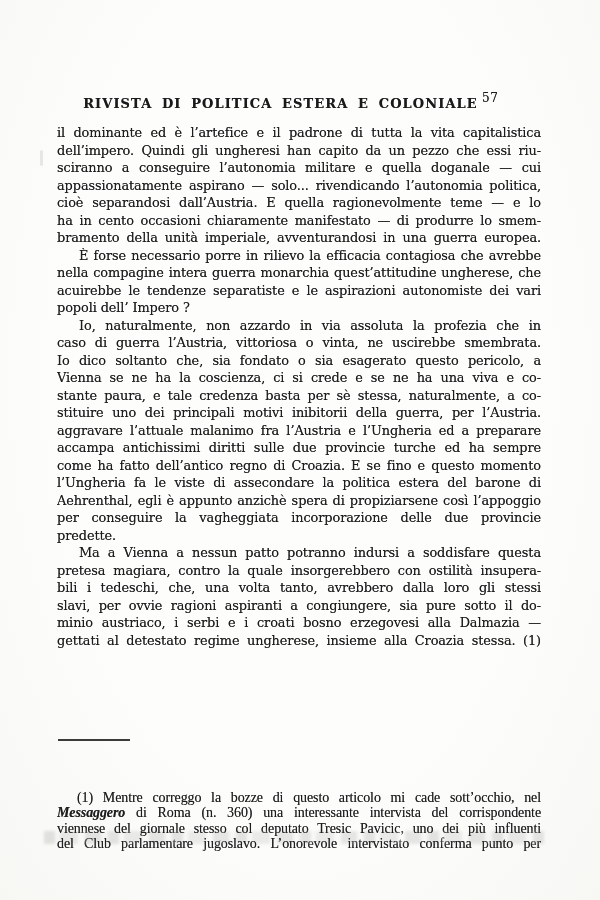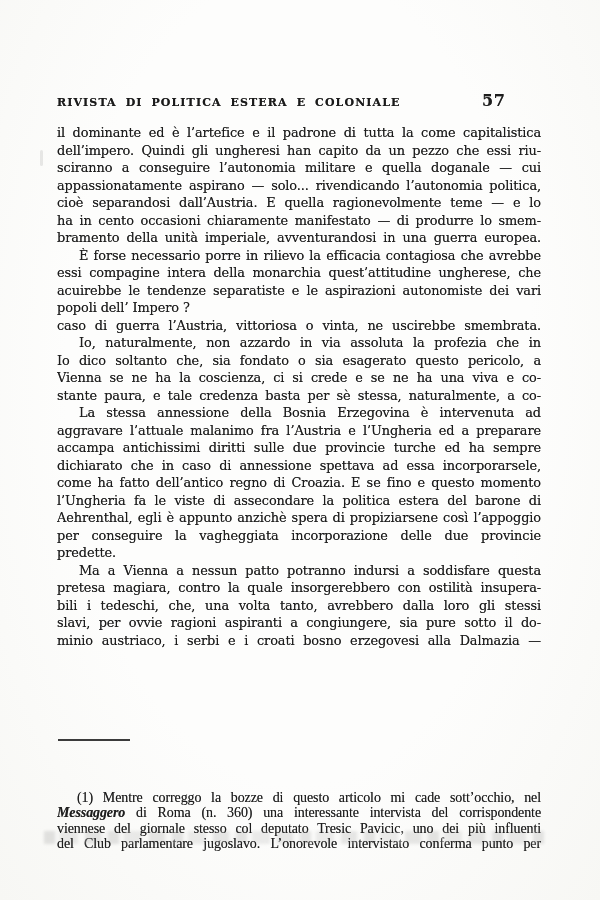--- a/index.html
+++ b/index.html
@@ -3,27 +3,27 @@
 <meta charset="utf-8">
 <style>
   html,body{margin:0;padding:0;background:#ffffff;}
   .page{
     position:relative;width:600px;height:900px;overflow:hidden;
     background:radial-gradient(ellipse at 50% 42%, #fdfdfc 55%, #f7f7f4 100%);
     font-family:"DejaVu Serif","Liberation Serif",serif;
     color:#1d1d1d;
   }
   .journal-title{
-    position:absolute;left:57px;top:96px;width:447px;text-align:left;
-    font-weight:700;font-size:11px;letter-spacing:1.1px;word-spacing:4px;
+    position:absolute;left:57px;top:96px;width:447px;text-align:center;
+    font-weight:700;font-size:13px;letter-spacing:1.1px;word-spacing:4px;
     color:#1a1a1a;text-shadow:0 0 .5px rgba(0,0,0,.55);
   }
   .page-number{
     position:absolute;left:482px;top:91px;
-    font-size:16px;font-weight:700;letter-spacing:.5px;
+    font-size:12px;font-weight:400;letter-spacing:.5px;
     text-shadow:0 0 .5px rgba(0,0,0,.55);
   }
   .body-text{
     position:absolute;left:57px;top:124px;width:484px;
     font-size:12.9px;line-height:17.5px;letter-spacing:-0.1px;
     text-shadow:0 0 .55px rgba(10,10,10,.6);
   }
   .tline{text-align:justify;text-align-last:justify;height:17.5px;overflow:hidden;}
   .tline.short{text-align-last:left;}
   .tline.indent{padding-left:22px;}
@@ -57,50 +57,50 @@
   }
 </style>
 </head>
 <body>
 
 <div class="page">
   <div class="journal-title">RIVISTA DI POLITICA ESTERA E COLONIALE</div>
   <div class="page-number">57</div>
 
   <div class="body-text">
-      <div class="tline"><span>il dominante ed è l’artefice e il padrone di tutta la come capitalistica</span></div>
+      <div class="tline"><span>il dominante ed è l’artefice e il padrone di tutta la vita capitalistica</span></div>
       <div class="tline"><span>dell’impero. Quindi gli ungheresi han capito da un pezzo che essi riu-</span></div>
       <div class="tline"><span>sciranno a conseguire l’autonomia militare e quella doganale — cui</span></div>
       <div class="tline"><span>appassionatamente aspirano — solo... rivendicando l’autonomia politica,</span></div>
       <div class="tline"><span>cioè separandosi dall’Austria. E quella ragionevolmente teme — e lo</span></div>
       <div class="tline"><span>ha in cento occasioni chiaramente manifestato — di produrre lo smem-</span></div>
       <div class="tline"><span>bramento della unità imperiale, avventurandosi in una guerra europea.</span></div>
       <div class="tline indent"><span>È forse necessario porre in rilievo la efficacia contagiosa che avrebbe</span></div>
-      <div class="tline"><span>essi compagine intera della monarchia quest’attitudine ungherese, che</span></div>
+      <div class="tline"><span>nella compagine intera guerra monarchia quest’attitudine ungherese, che</span></div>
       <div class="tline"><span>acuirebbe le tendenze separatiste e le aspirazioni autonomiste dei vari</span></div>
       <div class="tline short"><span>popoli dell’ Impero ?</span></div>
+      <div class="tline indent"><span>Io, naturalmente, non azzardo in via assoluta la profezia che in</span></div>
       <div class="tline"><span>caso di guerra l’Austria, vittoriosa o vinta, ne uscirebbe smembrata.</span></div>
-      <div class="tline indent"><span>Io, naturalmente, non azzardo in via assoluta la profezia che in</span></div>
       <div class="tline"><span>Io dico soltanto che, sia fondato o sia esagerato questo pericolo, a</span></div>
       <div class="tline"><span>Vienna se ne ha la coscienza, ci si crede e se ne ha una viva e co-</span></div>
       <div class="tline"><span>stante paura, e tale credenza basta per sè stessa, naturalmente, a co-</span></div>
-      <div class="tline indent"><span>La stessa annessione della Bosnia Erzegovina è intervenuta ad</span></div>
+      <div class="tline"><span>stituire uno dei principali motivi inibitorii della guerra, per l’Austria.</span></div>
       <div class="tline"><span>aggravare l’attuale malanimo fra l’Austria e l’Ungheria ed a preparare</span></div>
       <div class="tline"><span>accampa antichissimi diritti sulle due provincie turche ed ha sempre</span></div>
-      <div class="tline"><span>dichiarato che in caso di annessione spettava ad essa incorporarsele,</span></div>
       <div class="tline"><span>come ha fatto dell’antico regno di Croazia. E se fino e questo momento</span></div>
       <div class="tline"><span>l’Ungheria fa le viste di assecondare la politica estera del barone di</span></div>
       <div class="tline"><span>Aehrenthal, egli è appunto anzichè spera di propiziarsene così l’appoggio</span></div>
       <div class="tline"><span>per conseguire la vagheggiata incorporazione delle due provincie</span></div>
       <div class="tline short"><span>predette.</span></div>
       <div class="tline indent"><span>Ma a Vienna a nessun patto potranno indursi a soddisfare questa</span></div>
       <div class="tline"><span>pretesa magiara, contro la quale insorgerebbero con ostilità insupera-</span></div>
       <div class="tline"><span>bili i tedeschi, che, una volta tanto, avrebbero dalla loro gli stessi</span></div>
       <div class="tline"><span>slavi, per ovvie ragioni aspiranti a congiungere, sia pure sotto il do-</span></div>
       <div class="tline"><span>minio austriaco, i serbi e i croati bosno erzegovesi alla Dalmazia —</span></div>
+      <div class="tline"><span>gettati al detestato regime ungherese, insieme alla Croazia stessa. (1)</span></div>
     </div>
 
   <div class="footnote-rule"></div>
   <div class="footnote">
       <div class="fline indent"><span>(1) Mentre correggo la bozze di questo articolo mi cade sott’occhio, nel</span></div>
       <div class="fline"><span class="em">Messaggero</span><span> di Roma (n. 360) una interessante intervista del corrispondente</span></div>
       <div class="fline"><span>viennese del giornale stesso col deputato Tresic Pavicic, uno dei più influenti</span></div>
       <div class="fline"><span>del Club parlamentare jugoslavo. L’onorevole intervistato conferma punto per</span></div>
     </div>
 

